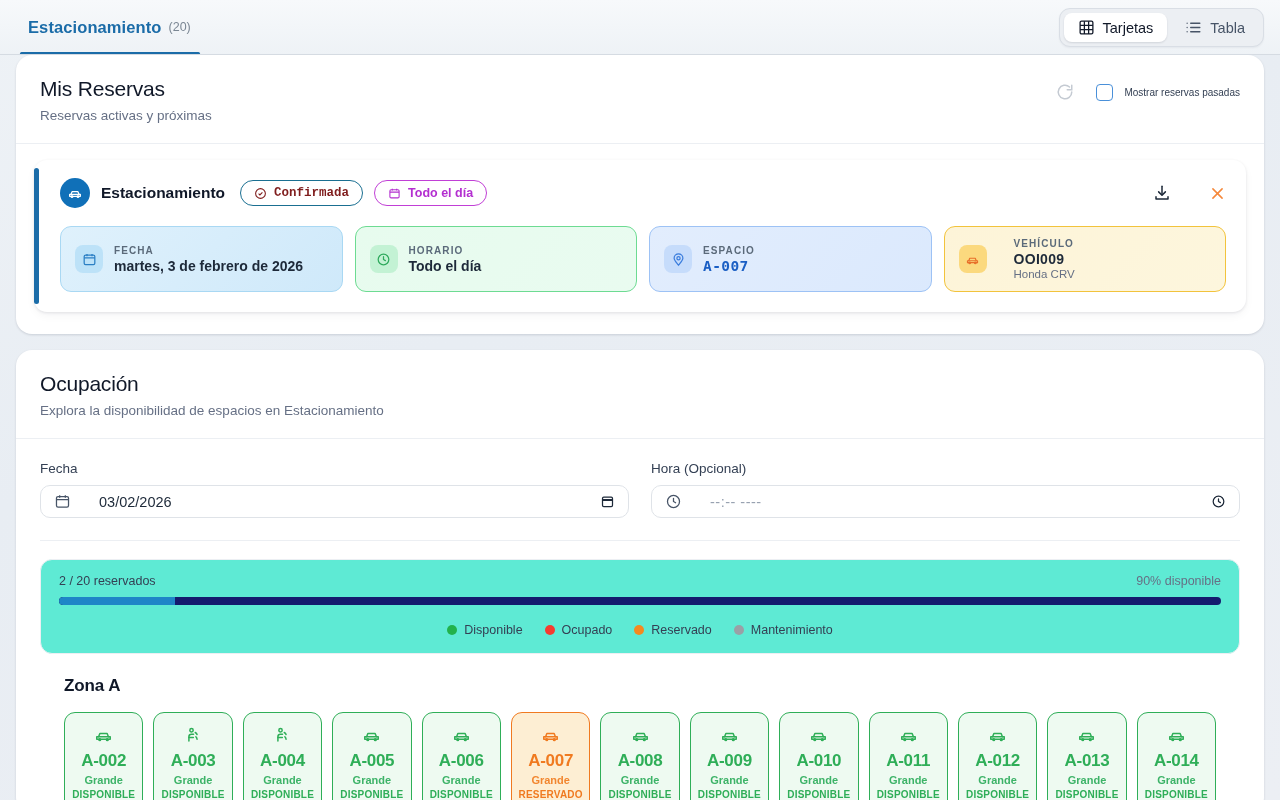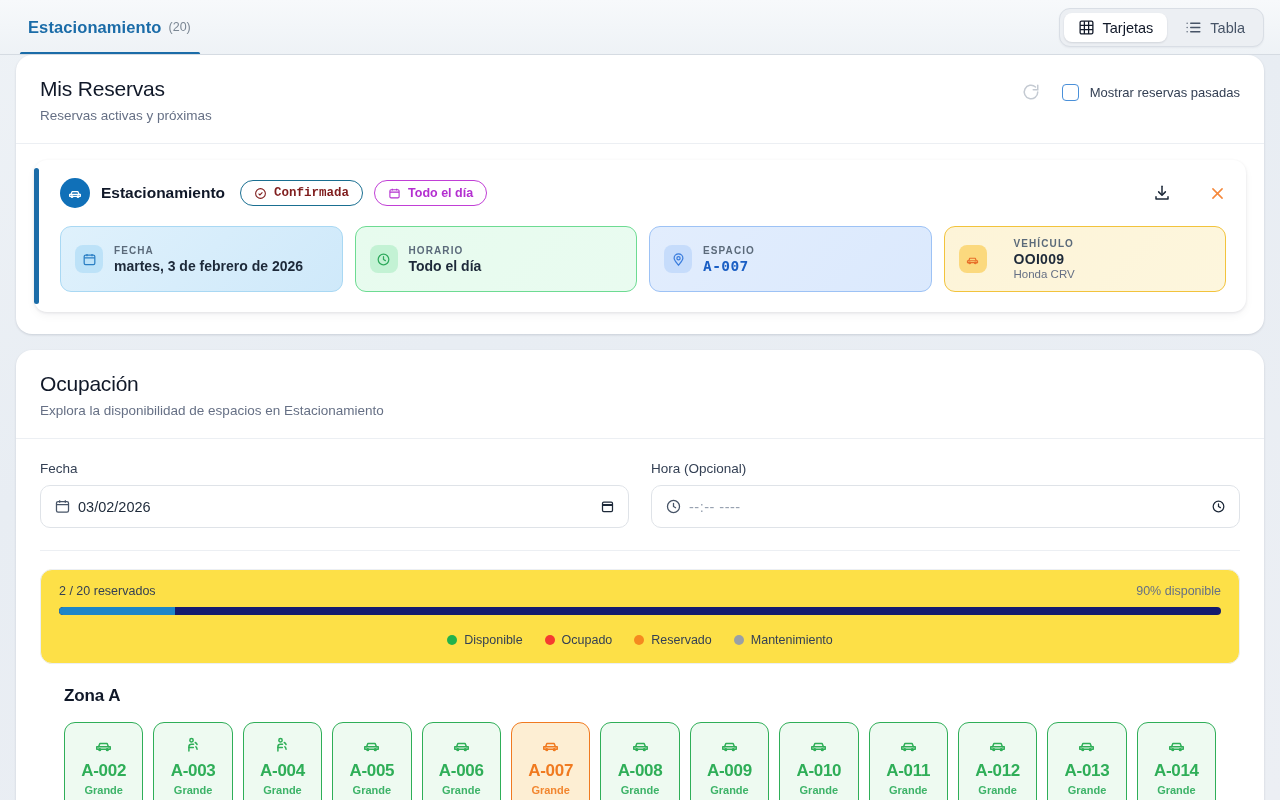--- a/index.html
+++ b/index.html
@@ -71,21 +71,21 @@
   }
   .panel-title { font-size: 21px; font-weight: 400; color: #101828; letter-spacing: -.2px; }
   .panel-sub { font-size: 13.5px; color: #667085; margin-top: 7px; }
   .head-actions { display: flex; align-items: center; gap: 22px; padding-top: 6px; }
   .refresh-icon { width: 18px; height: 18px; color: #c4cad2; cursor: pointer; display: block; }
   .checkrow { display: flex; align-items: center; gap: 11px; cursor: pointer; }
   .checkbox {
     width: 17px; height: 17px; border: 1.6px solid #4a90d9;
     border-radius: 4px; background: #fff;
   }
-  .checkrow-label { font-size: 13px; color: #344054; }
+  .checkrow-label { font-size: 10px; color: #344054; }
 
   
   .res-wrap { padding: 16px 18px 22px 18px; }
   .res-card {
     position: relative;
     background: #fff; border-radius: 13px;
     box-shadow: 0 1px 3px rgba(16,24,40,.10), 0 4px 10px rgba(16,24,40,.04);
     padding: 18px 20px 20px 26px;
   }
   .res-accent {
@@ -138,32 +138,32 @@
   }
   .f-value.plate { letter-spacing: .3px; }
   .f-sub { font-size: 11.5px; color: #667085; margin-top: 1px; }
 
   
   .occ-body { padding: 22px 24px 0 24px; }
   .form-row { display: flex; gap: 22px; padding-bottom: 22px; border-bottom: 1px solid #eceff3; }
   .form-col { flex: 1; }
   .form-label { font-size: 13.5px; color: #344054; margin-bottom: 9px; }
   .input {
-    height: 43px; border: 1px solid #dfe3e8; border-radius: 10px;
+    height: 33px; border: 1px solid #dfe3e8; border-radius: 10px;
     background: #fff; display: flex; align-items: center;
-    padding: 0 13px; gap: 7px;
+    padding: 0 13px; gap: 28px;
   }
   .input-ic { width: 17px; height: 17px; color: #475467; flex: none; display: block; }
   .input-val { font-size: 14.5px; color: #1d2939; flex: 1; }
   .input-val.ph { color: #98a2b1; letter-spacing: .5px; }
   .input-trail { width: 15px; height: 17px; color: #1d2939; flex: none; display: block; }
 
   .occ-meter {
     margin: 18px 0 0 0;
-    background: #fde047; border: 1px solid #eceff3;
+    background: #5eead4; border: 1px solid #eceff3;
     border-radius: 12px; padding: 14px 18px 16px 18px;
   }
   .meter-top { display: flex; justify-content: space-between; align-items: baseline; }
   .meter-left { font-size: 12.5px; color: #344054; }
   .meter-right { font-size: 12.5px; color: #667085; }
   .meter-track {
     margin-top: 9px; height: 8px; border-radius: 999px;
     background: #141b6e; overflow: hidden; position: relative;
   }
   .meter-fill { height: 100%; background: #1e86c7; border-radius: 999px 0 0 999px; }

